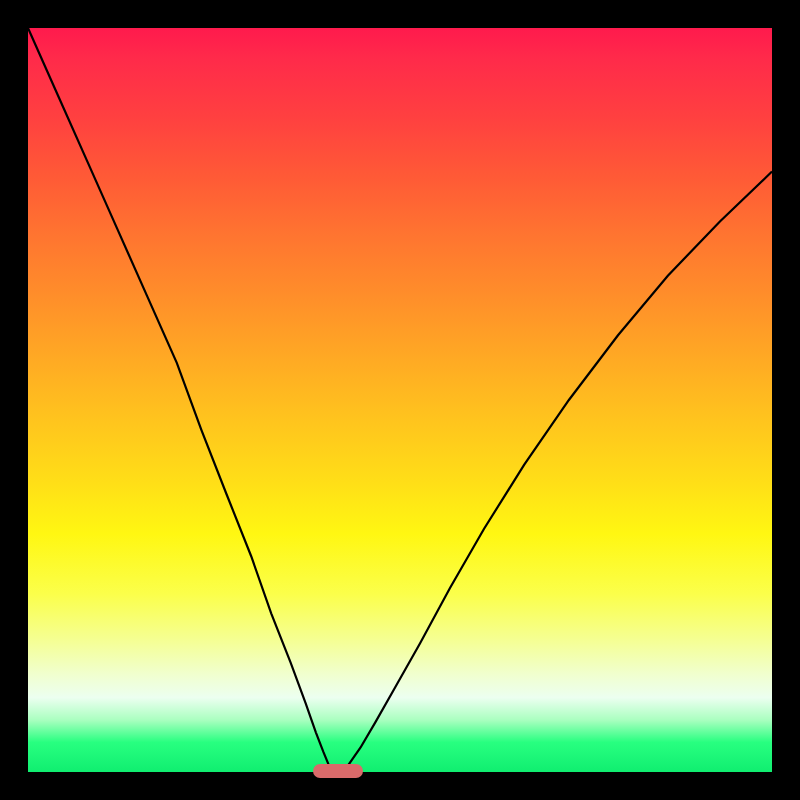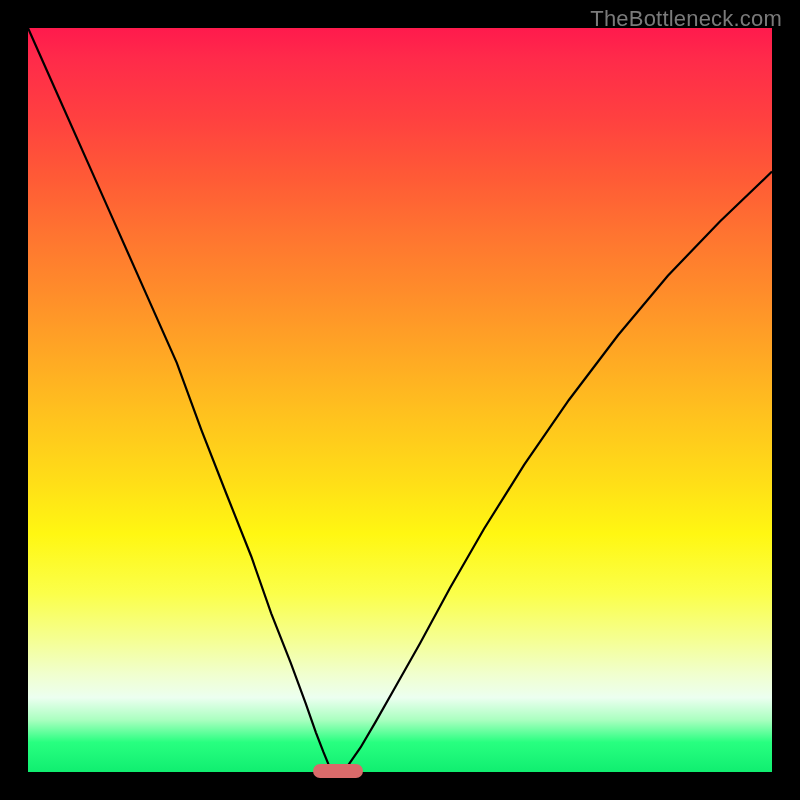--- a/index.html
+++ b/index.html
@@ -58,14 +58,13 @@
 
   <div class="plot-area"></div>
 
   <svg class="curve-svg" viewBox="0 0 744 744">
     <path id="curve-left" fill="none" stroke="#000" stroke-width="2.2" d="M0.00 0.00 L29.76 66.96 L59.52 133.92 L89.28 200.88 L119.04 267.84 L148.80 334.80 L173.35 401.76 L198.65 466.49 L223.20 528.24 L243.29 585.53 L262.63 634.63 L277.51 674.81 L287.93 704.57 L295.37 723.91 L300.58 736.56 L305.04 744.00"></path>
     <path id="curve-right" fill="none" stroke="#000" stroke-width="2.2" d="M315.46 744.00 L322.15 734.33 L332.57 719.45 L347.45 694.15 L366.79 659.93 L392.09 615.29 L421.85 560.23 L456.07 500.71 L496.25 436.73 L540.89 372.00 L589.99 307.27 L639.84 247.75 L691.92 193.44 L744.00 143.59"></path>
   </svg>
 
   <div id="marker" class="marker" style="width: 50px; height: 14px; left: 313.248px; top: 764px;"></div>
 
-  <div class="watermark">TheBottleneck.com</div>
 </div>
 
 </body></html>

